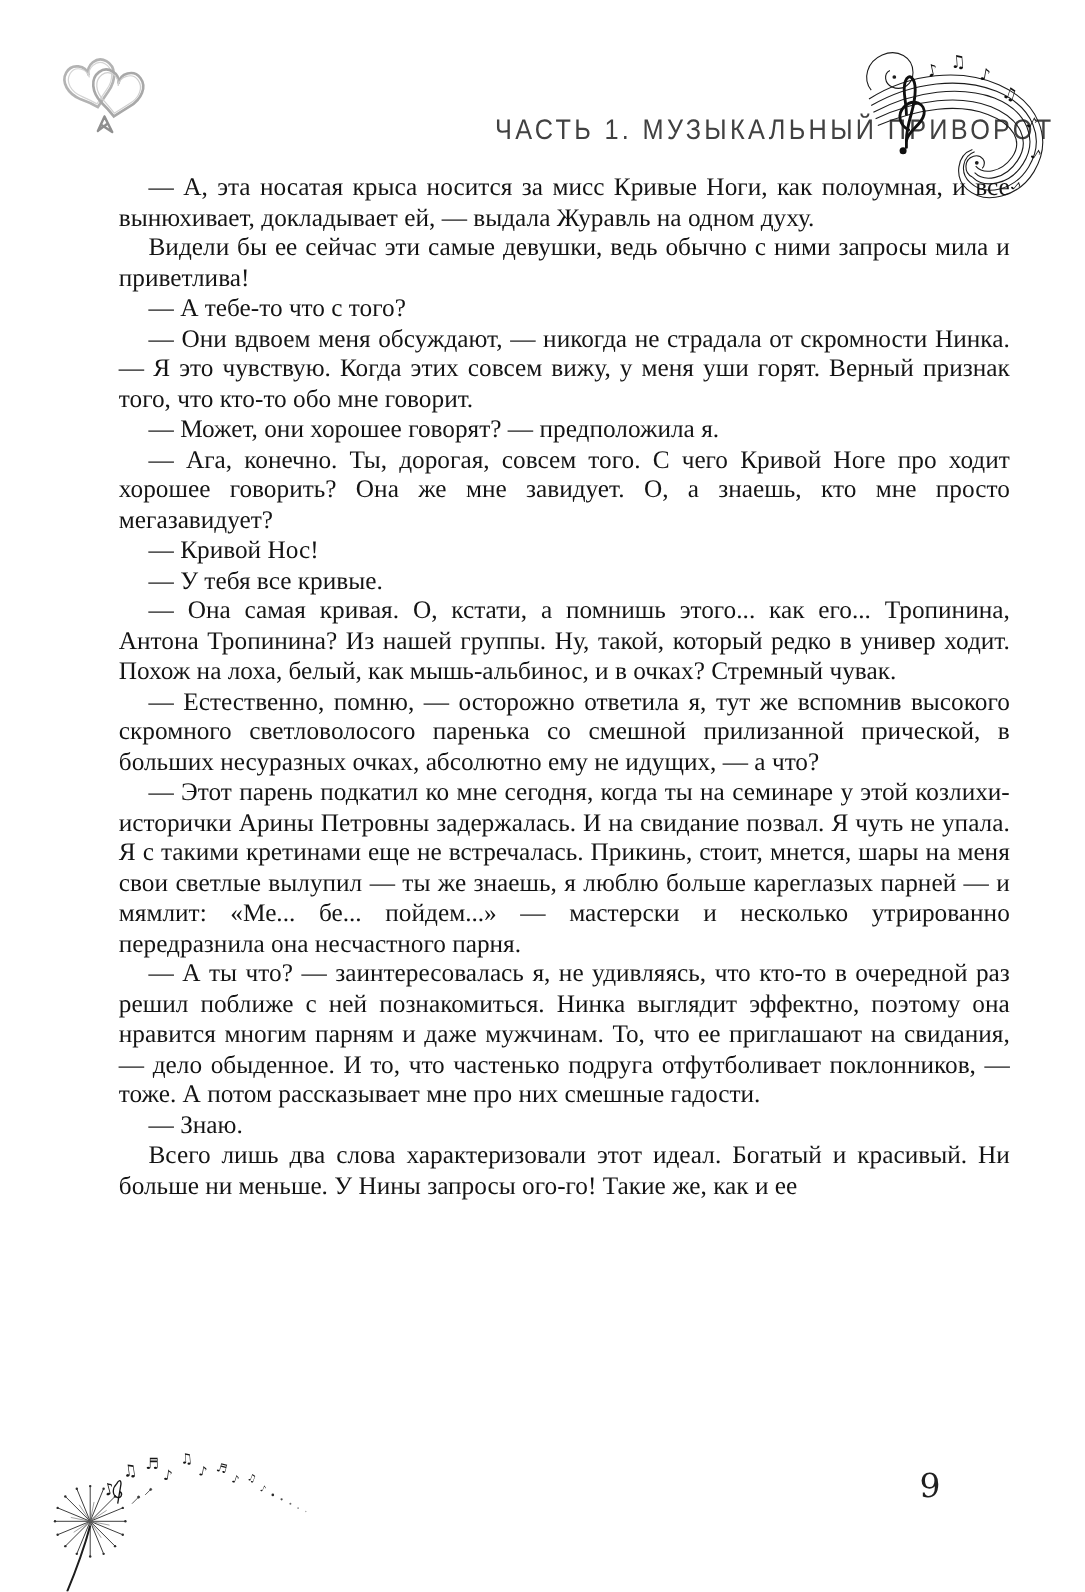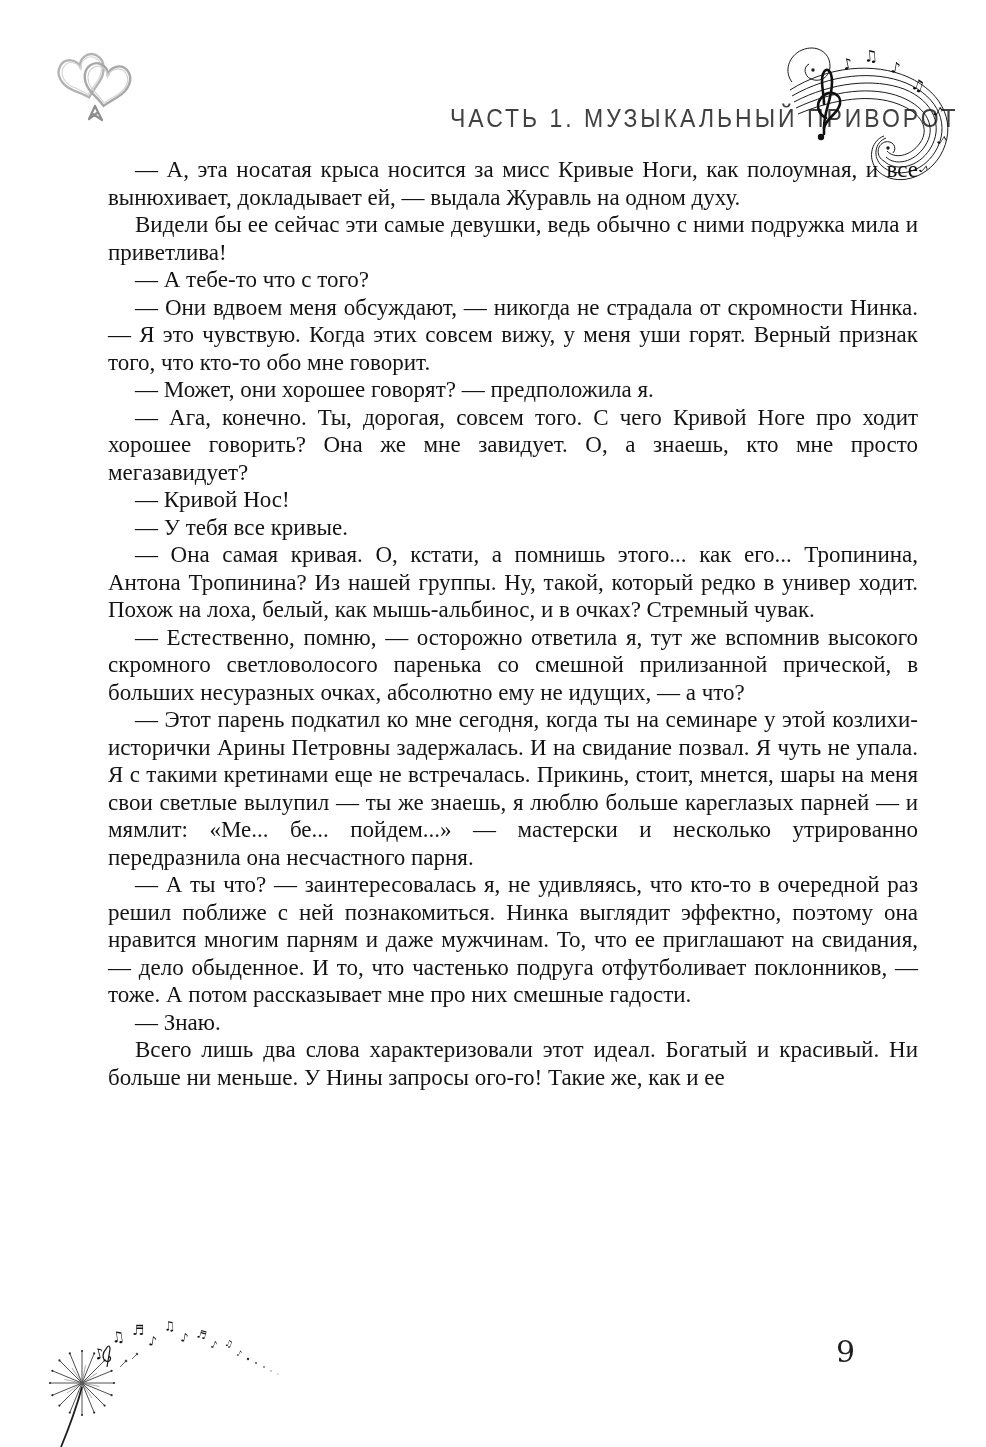--- a/index.html
+++ b/index.html
@@ -91,21 +91,21 @@
       <text x="108" y="42" font-size="15" transform="rotate(10 108 42)">♪</text>
       <text x="128" y="58" font-size="15" transform="rotate(18 128 58)">♫</text>
       <text x="150" y="84" font-size="14" transform="rotate(26 150 84)">♪</text>
       <text x="154" y="112" font-size="13" transform="rotate(32 154 112)">♪</text>
       <text x="136" y="140" font-size="12" transform="rotate(40 136 140)">♪</text>
     </g>
   </svg>
 
   <main class="body-text">
     <p>— А, эта носатая крыса носится за мисс Кривые Ноги, как полоумная, и все вынюхивает, докладывает ей, — выдала Журавль на одном духу.</p>
-    <p>Видели бы ее сейчас эти самые девушки, ведь обычно с ними подружка мила и приветлива!</p>
+    <p>Видели бы ее сейчас эти самые девушки, ведь обычно с ними запросы мила и приветлива!</p>
     <p>— А тебе-то что с того?</p>
     <p>— Они вдвоем меня обсуждают, — никогда не страдала от скромности Нинка. — Я это чувствую. Когда этих совсем вижу, у меня уши горят. Верный признак того, что кто-то обо мне говорит.</p>
     <p>— Может, они хорошее говорят? — предположила я.</p>
     <p>— Ага, конечно. Ты, дорогая, совсем того. С чего Кривой Ноге про ходит хорошее говорить? Она же мне завидует. О, а знаешь, кто мне просто мегазавидует?</p>
     <p>— Кривой Нос!</p>
     <p>— У тебя все кривые.</p>
     <p>— Она самая кривая. О, кстати, а помнишь этого... как его... Тропинина, Антона Тропинина? Из нашей группы. Ну, такой, который редко в универ ходит. Похож на лоха, белый, как мышь-альбинос, и в очках? Стремный чувак.</p>
     <p>— Естественно, помню, — осторожно ответила я, тут же вспомнив высокого скромного светловолосого паренька со смешной прилизанной прической, в больших несуразных очках, абсолютно ему не идущих, — а что?</p>
     <p>— Этот парень подкатил ко мне сегодня, когда ты на семинаре у этой козлихи-исторички Арины Петровны задержалась. И на свидание позвал. Я чуть не упала. Я с такими кретинами еще не встречалась. Прикинь, стоит, мнется, шары на меня свои светлые вылупил — ты же знаешь, я люблю больше кареглазых парней — и мямлит: «Ме... бе... пойдем...» — мастерски и несколько утрированно передразнила она несчастного парня.</p>
     <p>— А ты что? — заинтересовалась я, не удивляясь, что кто-то в очередной раз решил поближе с ней познакомиться. Нинка выглядит эффектно, поэтому она нравится многим парням и даже мужчинам. То, что ее приглашают на свидания, — дело обыденное. И то, что частенько подруга отфутболивает поклонников, — тоже. А потом рассказывает мне про них смешные гадости.</p>

